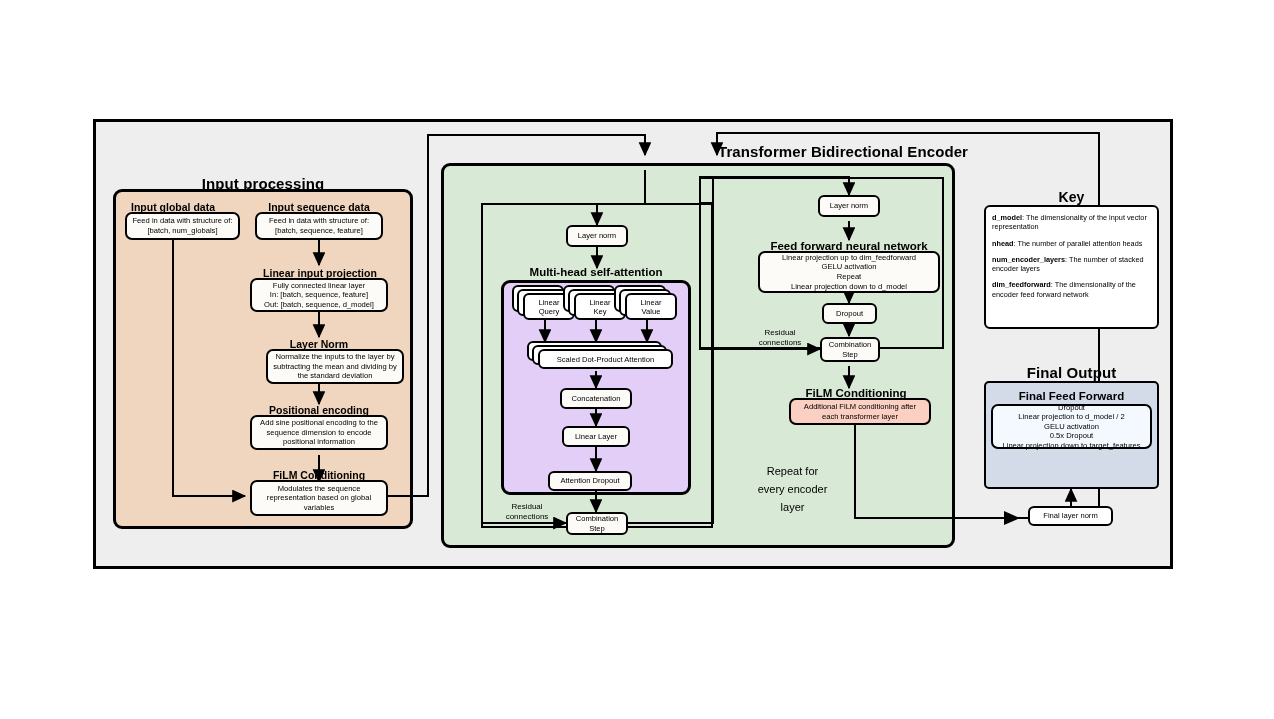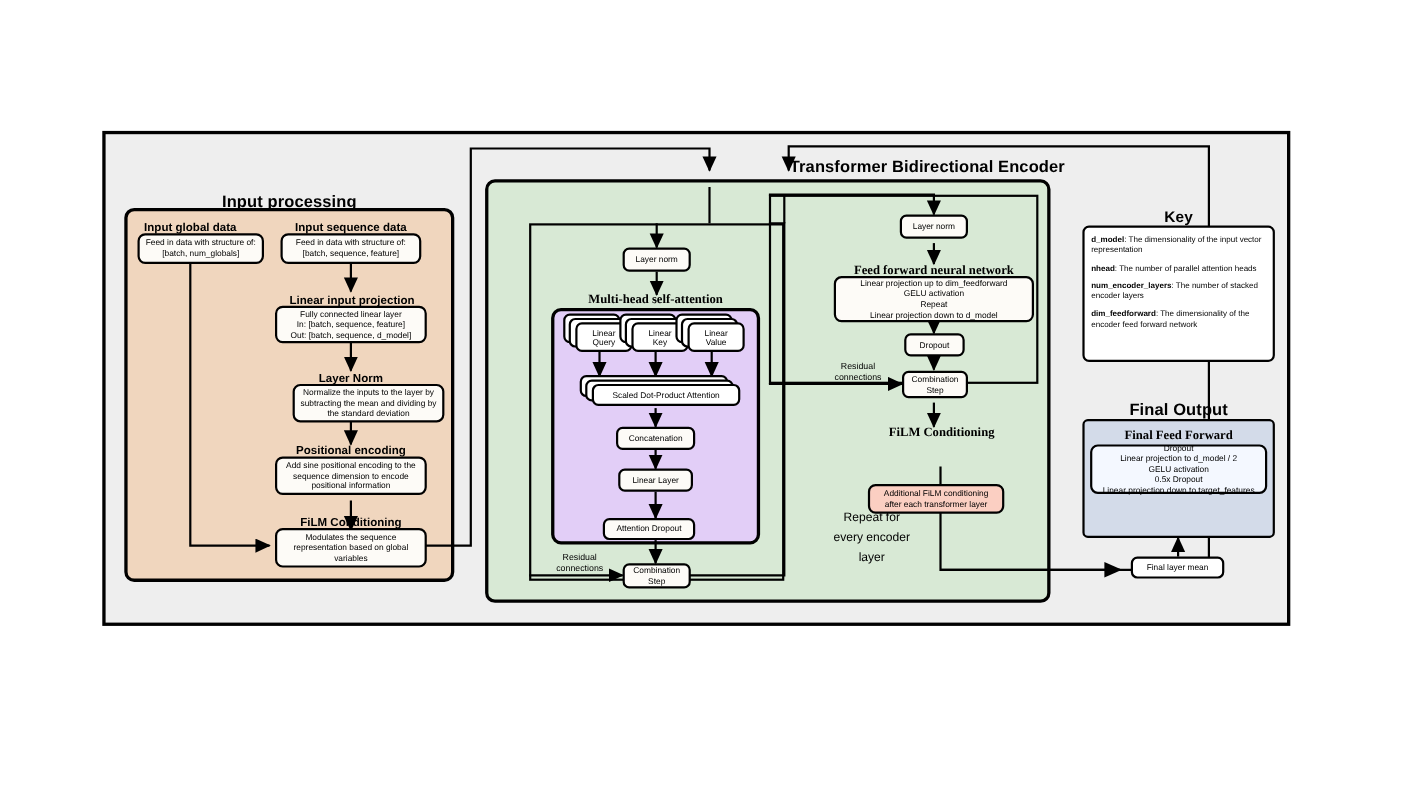--- a/index.html
+++ b/index.html
@@ -36,21 +36,21 @@
   .t-input{left:113px;top:175px;width:300px;font-size:15px;}
   .t-encoder{left:718px;top:143px;font-size:15px;text-align:left;}
   .t-key{left:984px;top:189px;width:175px;font-size:14px;}
   .t-final{left:984px;top:364px;width:175px;font-size:15px;}
 
   
   .node-head{
     position:absolute;text-align:center;font-weight:bold;white-space:nowrap;
     font-size:10.5px;line-height:12px;
   }
-  .node-head.big{font-size:11.5px;font-family:Liberation Serif, serif;}
+  .node-head.big{font-size:11.5px;}
 
   
   .node{
     position:absolute;box-sizing:border-box;
     background:#fdfbf7;border:2px solid #000;border-radius:7px;
     display:flex;align-items:center;justify-content:center;
     text-align:center;font-size:7.6px;line-height:9.6px;padding:2px 4px;
   }
   .node.sm{font-size:7.6px;border-radius:6px;}
   .node.white{background:#ffffff;}
@@ -273,21 +273,21 @@
 
   <div class="lbl" style="left:745px;top:328px;width:70px;white-space:pre-line;">Residual
 connections</div>
 
   <div class="node sm" style="left:820px;top:337px;width:60px;height:25px;">
     <span style="white-space:pre-line;">Combination
 Step</span>
   </div>
 
   <div class="node-head big" style="left:786px;top:387px;width:140px;">FiLM Conditioning</div>
-  <div class="node pink" style="left:789px;top:398px;width:124px;height:27px;margin-top:42px;">
+  <div class="node pink" style="left:789px;top:398px;width:142px;height:27px;">
     <span>Additional FiLM conditioning after each transformer layer</span>
   </div>
 
   <div class="repeat-label" style="white-space:pre-line;">Repeat for
 every encoder
 layer</div>
 
   <div class="sec-title t-key">Key</div>
   <div class="panel panel-key"></div>
   <div class="key-body">
@@ -302,16 +302,16 @@
   <div class="node-head big" style="left:984px;top:390px;width:175px;">Final Feed Forward</div>
   <div class="node blue-in" style="left:991px;top:404px;width:161px;height:45px;">
     <span style="white-space:pre-line;">Dropout
 Linear projection to d_model / 2
 GELU activation
 0.5x Dropout
 Linear projection down to target_features</span>
   </div>
 
   <div class="node sm white" style="left:1028px;top:506px;width:85px;height:20px;">
-    <span>Final layer mean</span>
+    <span>Final layer norm</span>
   </div>
 
 </div>
 
 </body></html>

